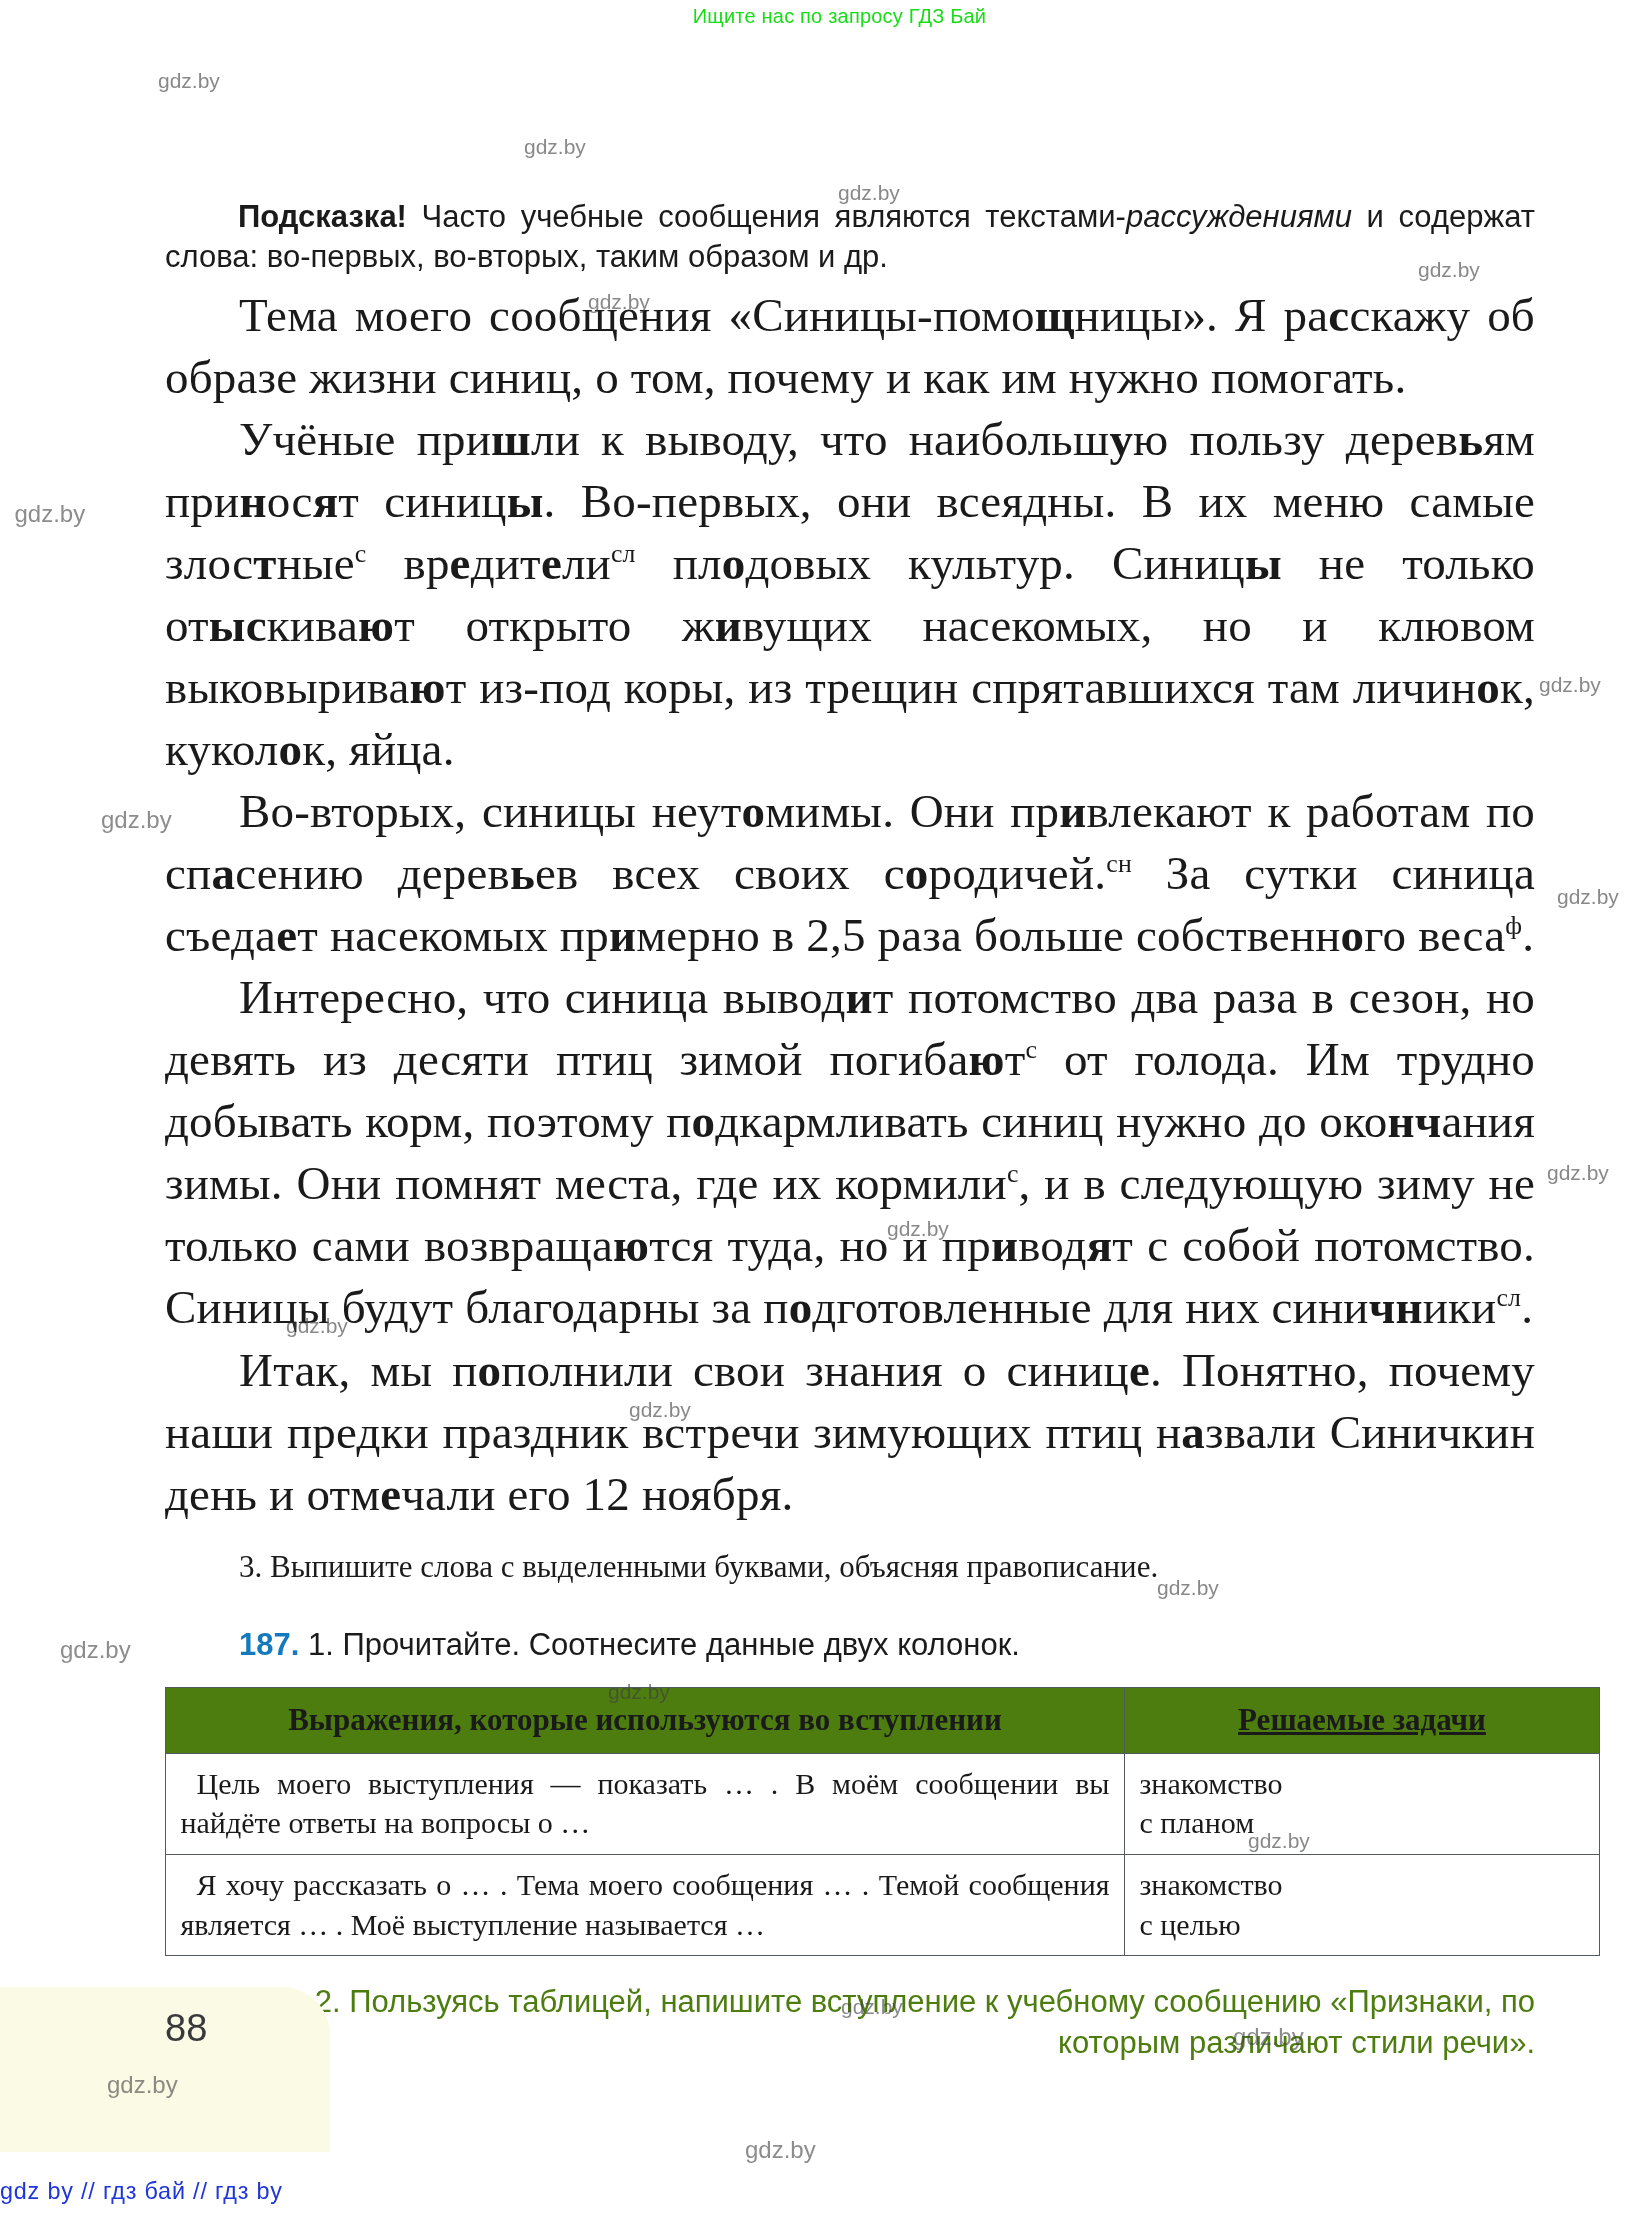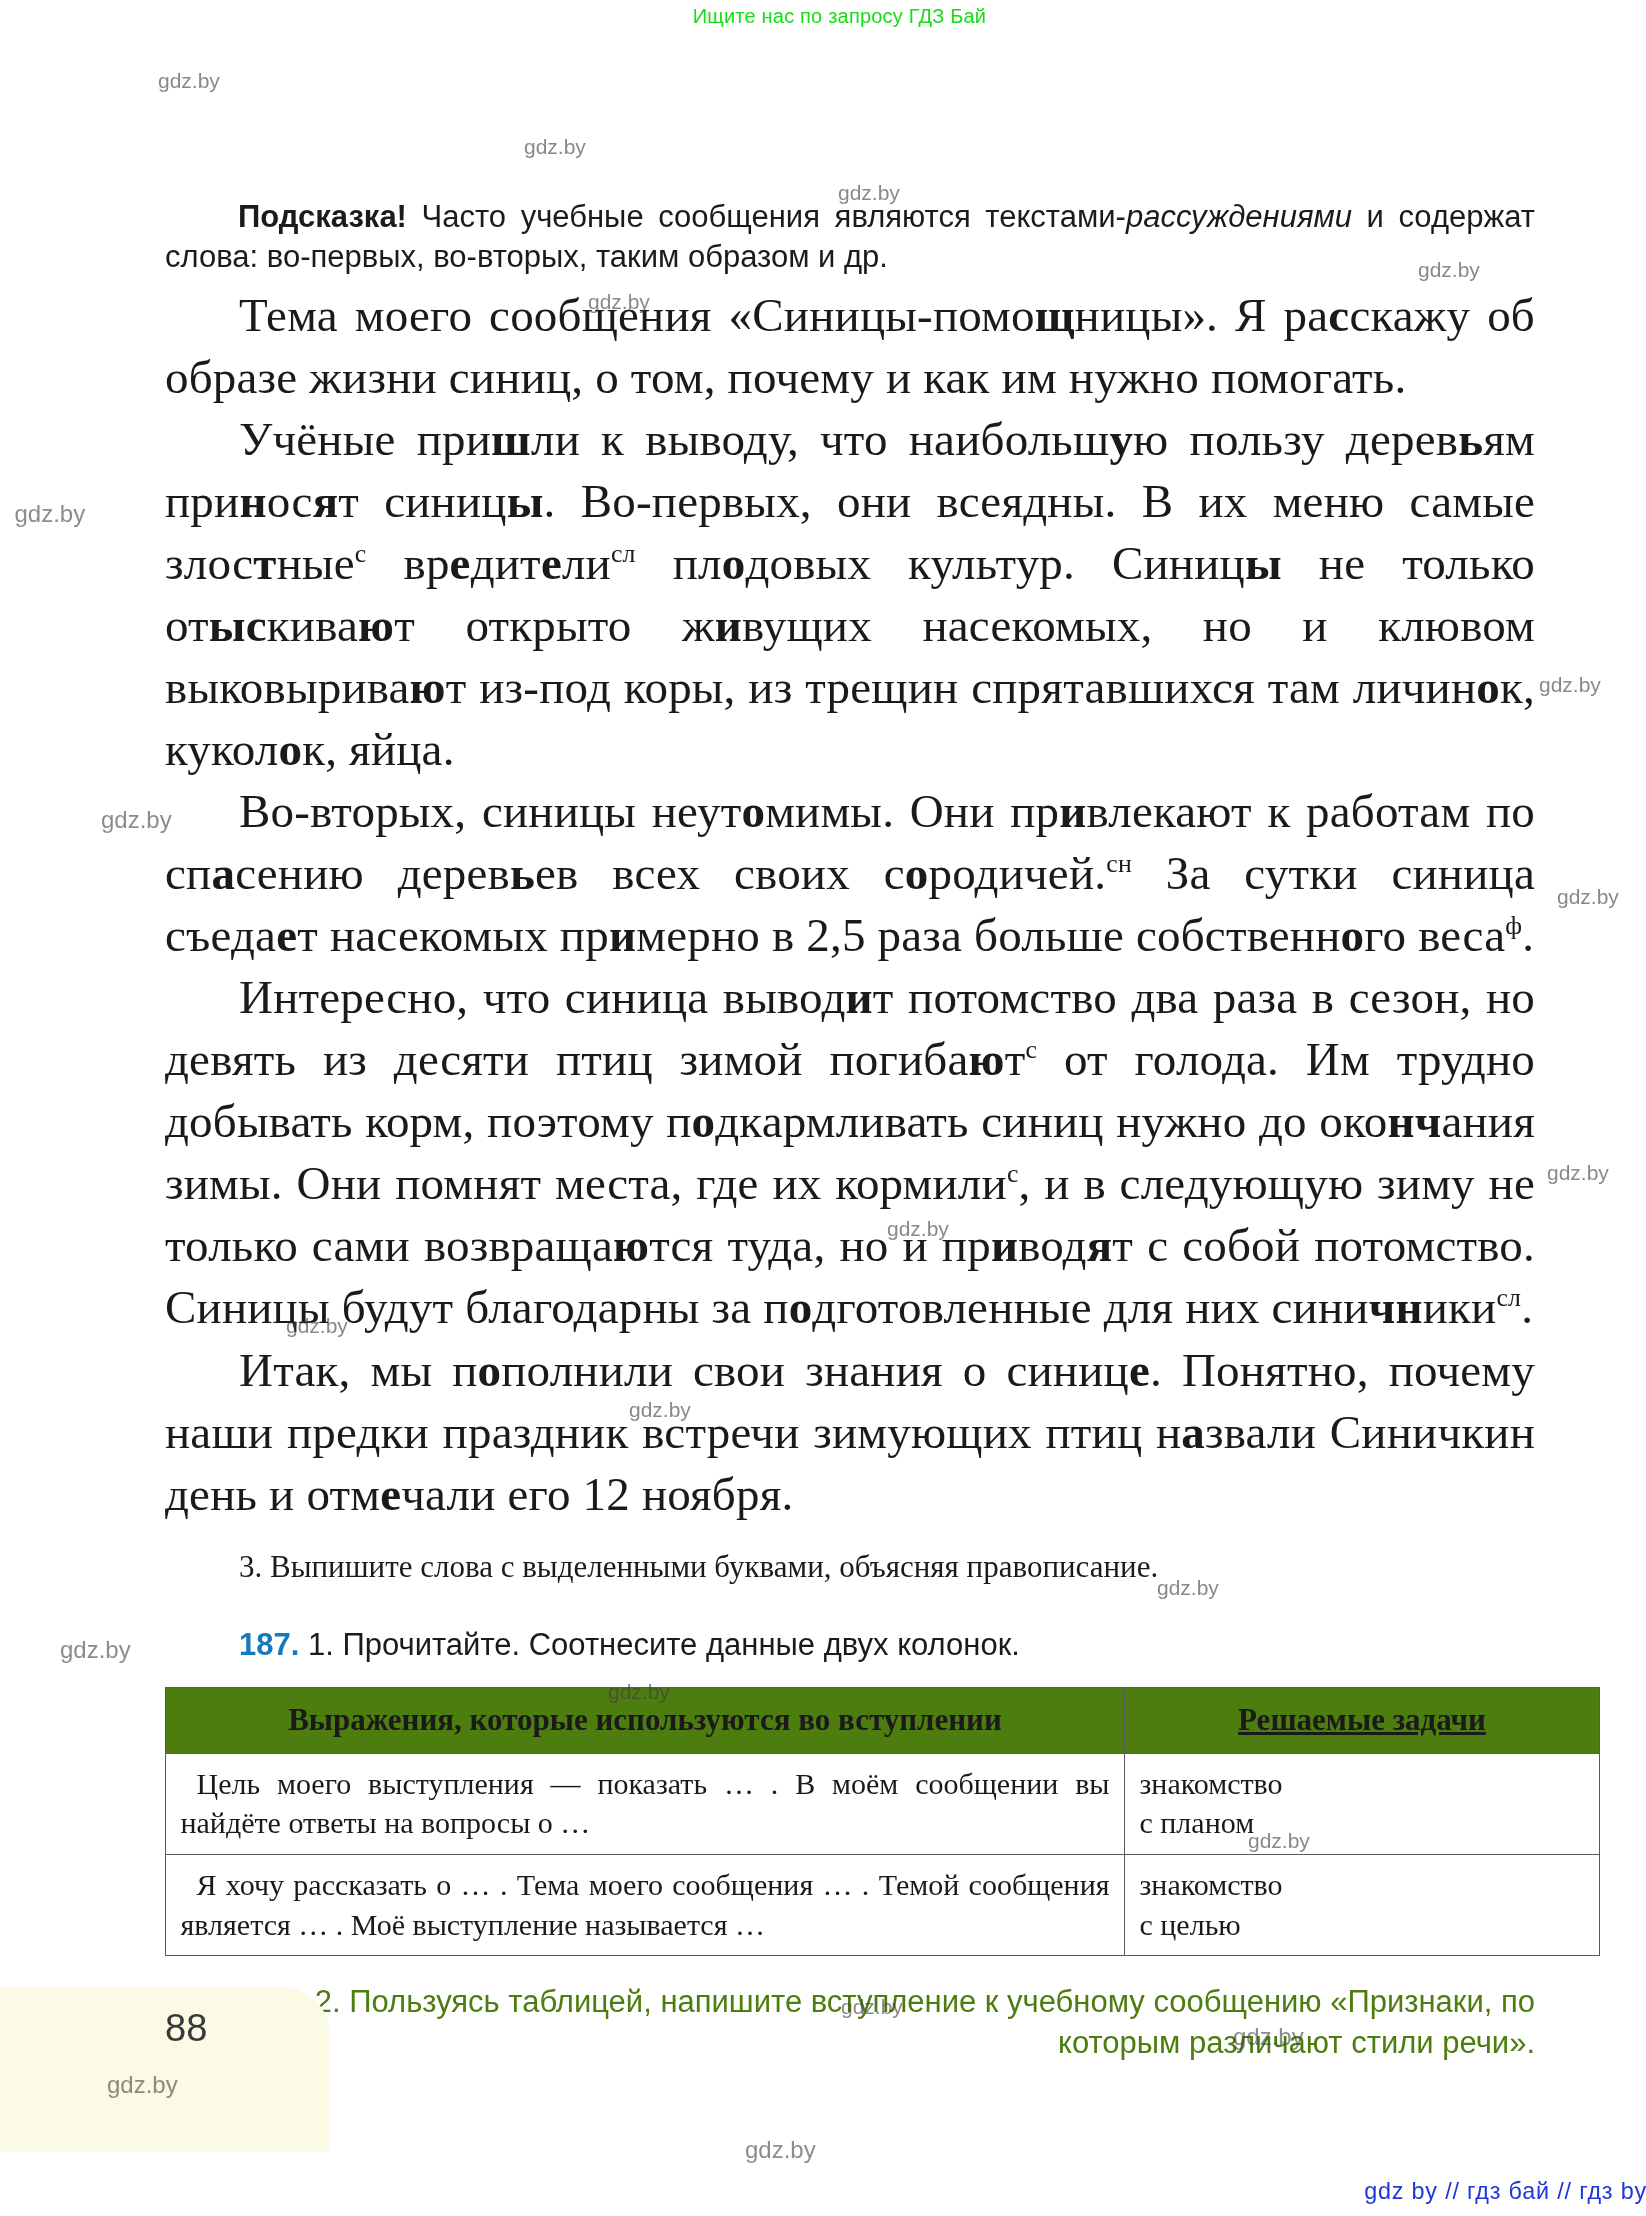--- a/index.html
+++ b/index.html
@@ -156,21 +156,21 @@
     font-size: 38px;
     color: #39393b;
   }
 
   
   .footer {
     position: absolute;
     left: 0;
     bottom: 11.3px;
     width: 100%;
-    text-align: right;
+    text-align: left;
     font-family: "Liberation Sans", sans-serif;
     font-size: 23.4px;
     color: #1f37d8;
     letter-spacing: 0.8px;
   }
 
   
   .wm {
     position: absolute;
     font-family: "Liberation Sans", sans-serif;

